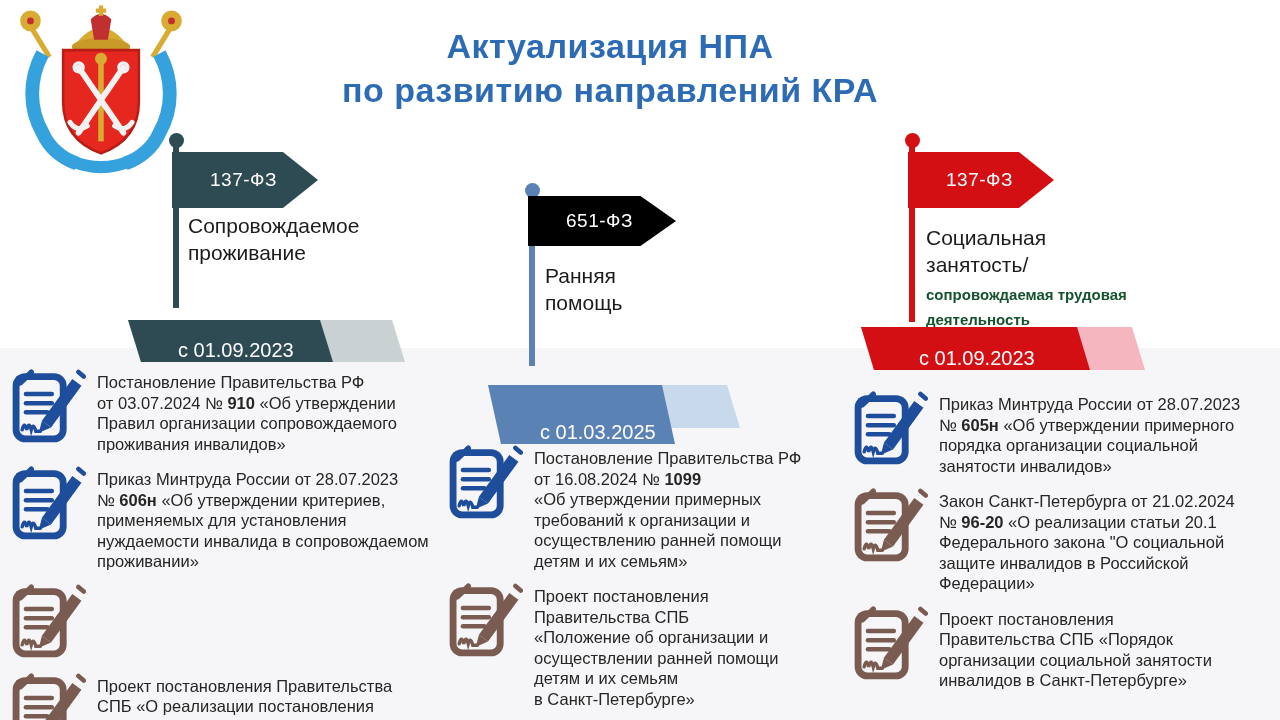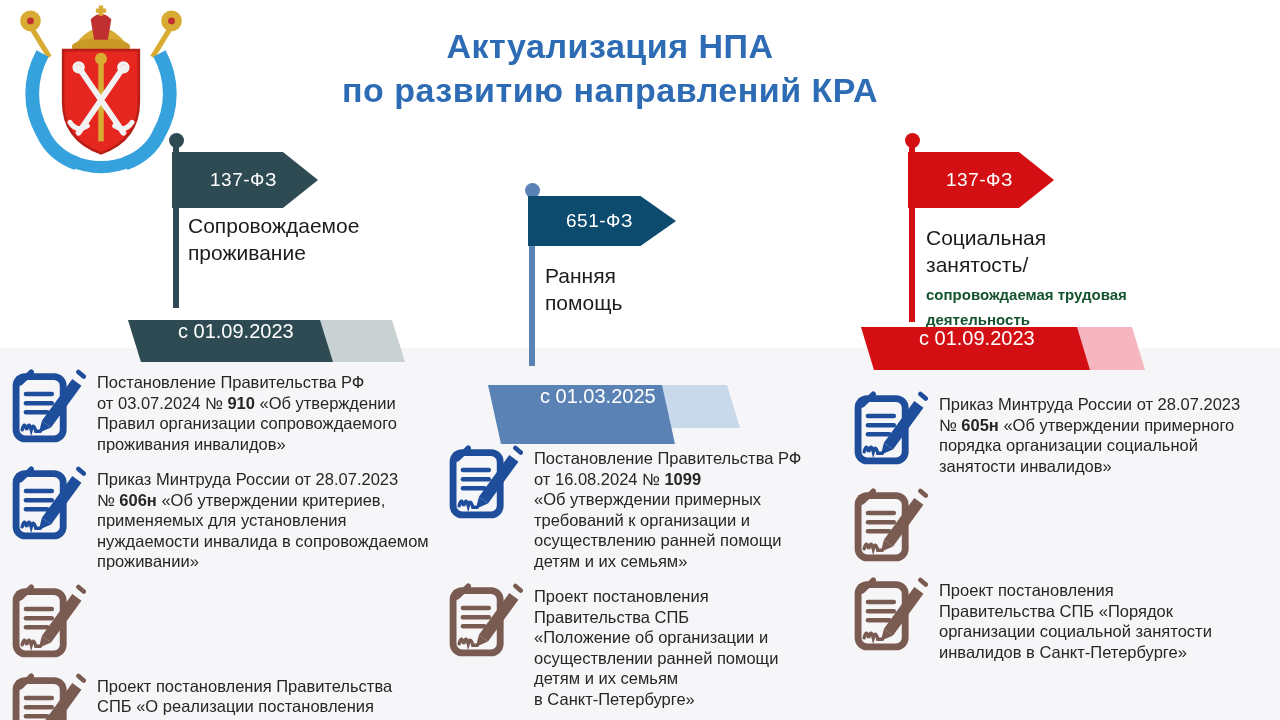--- a/index.html
+++ b/index.html
@@ -33,21 +33,21 @@
   .col-subtitle {
     position: absolute; font-size: 15px; font-weight: bold; line-height: 25px;
     color: #14532d; white-space: pre-line;
   }
 
   
   .banner-light, .banner-dark {
     position: absolute; clip-path: polygon(0 0, calc(100% - 13px) 0, 100% 100%, 13px 100%);
   }
   .banner-dark {
-    display: flex; align-items: flex-start;
+    display: flex; align-items: flex-end;
     color: #ffffff; font-size: 20px;
   }
 
   
   .items { position: absolute; display: flex; flex-direction: column; }
   .doc-item { display: flex; align-items: flex-start; margin-bottom: 11px; }
   .doc-icon { flex: 0 0 76px; width: 76px; height: 78px; margin-right: 11px; }
   .doc-icon svg { width: 100%; height: 100%; display: block; }
   .doc-text {
     font-size: 16.5px; line-height: 20.5px; color: #262626;
@@ -227,21 +227,21 @@
           <div class="doc-text"><span>Проект постановления Правительства
 СПБ «О реализации постановления
 Правительства РФ от 03.07.2024 № 910..»</span></div>
         </div>
       </div>
   </div>
 
   <div class="col c2">
     <div class="pole-dot" style="background:#5b82b4"></div>
     <div class="pole" style="background:#5b82b4"></div>
-    <div class="flag" style="background:#0c4a6e">
+    <div class="flag" style="background:#000000">
       <span>651-ФЗ</span>
     </div>
     <div class="col-title">Ранняя
 помощь</div>
     <div class="banner-light" style="background:#c8d9ec"></div>
     <div class="banner-dark" style="background:#5b82b4">
       <span>с 01.03.2025</span>
     </div>
     <div class="items">
         <div class="doc-item">
@@ -354,20 +354,25 @@
     <rect x="18" y="42" width="40" height="6" rx="3" fill="currentColor"></rect>
     <rect x="18" y="54" width="34" height="6" rx="3" fill="currentColor"></rect>
 
     <path d="M16 80 q3 -12 6 0 q3 -12 6 0 q3 -10 6 2 l6 0" stroke="currentColor" stroke-width="4.5" stroke-linecap="round"></path>
 
     <path d="M42 68 L82 13 L94 22 L54 77 Z" fill="currentColor"></path>
     <path d="M42 68 L54 77 L38 84 Z" fill="currentColor"></path>
     <path d="M90 4 L97 10" stroke="currentColor" stroke-width="6" stroke-linecap="round"></path>
   </svg>
 </span>
+          <div class="doc-text"><span>Закон Санкт-Петербурга от 21.02.2024
+№ </span><span class="b">96-20</span><span> «О реализации статьи 20.1
+Федерального закона "О социальной
+защите инвалидов в Российской
+Федерации»</span></div>
         </div>
         <div class="doc-item">
           <span class="doc-icon" style="color: rgb(122, 91, 81);">
   <svg viewBox="0 0 100 100" fill="none" xmlns="http://www.w3.org/2000/svg">
 
     <rect x="8" y="10" width="62" height="82" rx="12" stroke="currentColor" stroke-width="9"></rect>
 
     <path d="M8 26 L8 10 L28 10 Z" fill="currentColor"></path>
     <path d="M28 4 L14 18" stroke="currentColor" stroke-width="7" stroke-linecap="round"></path>
 

